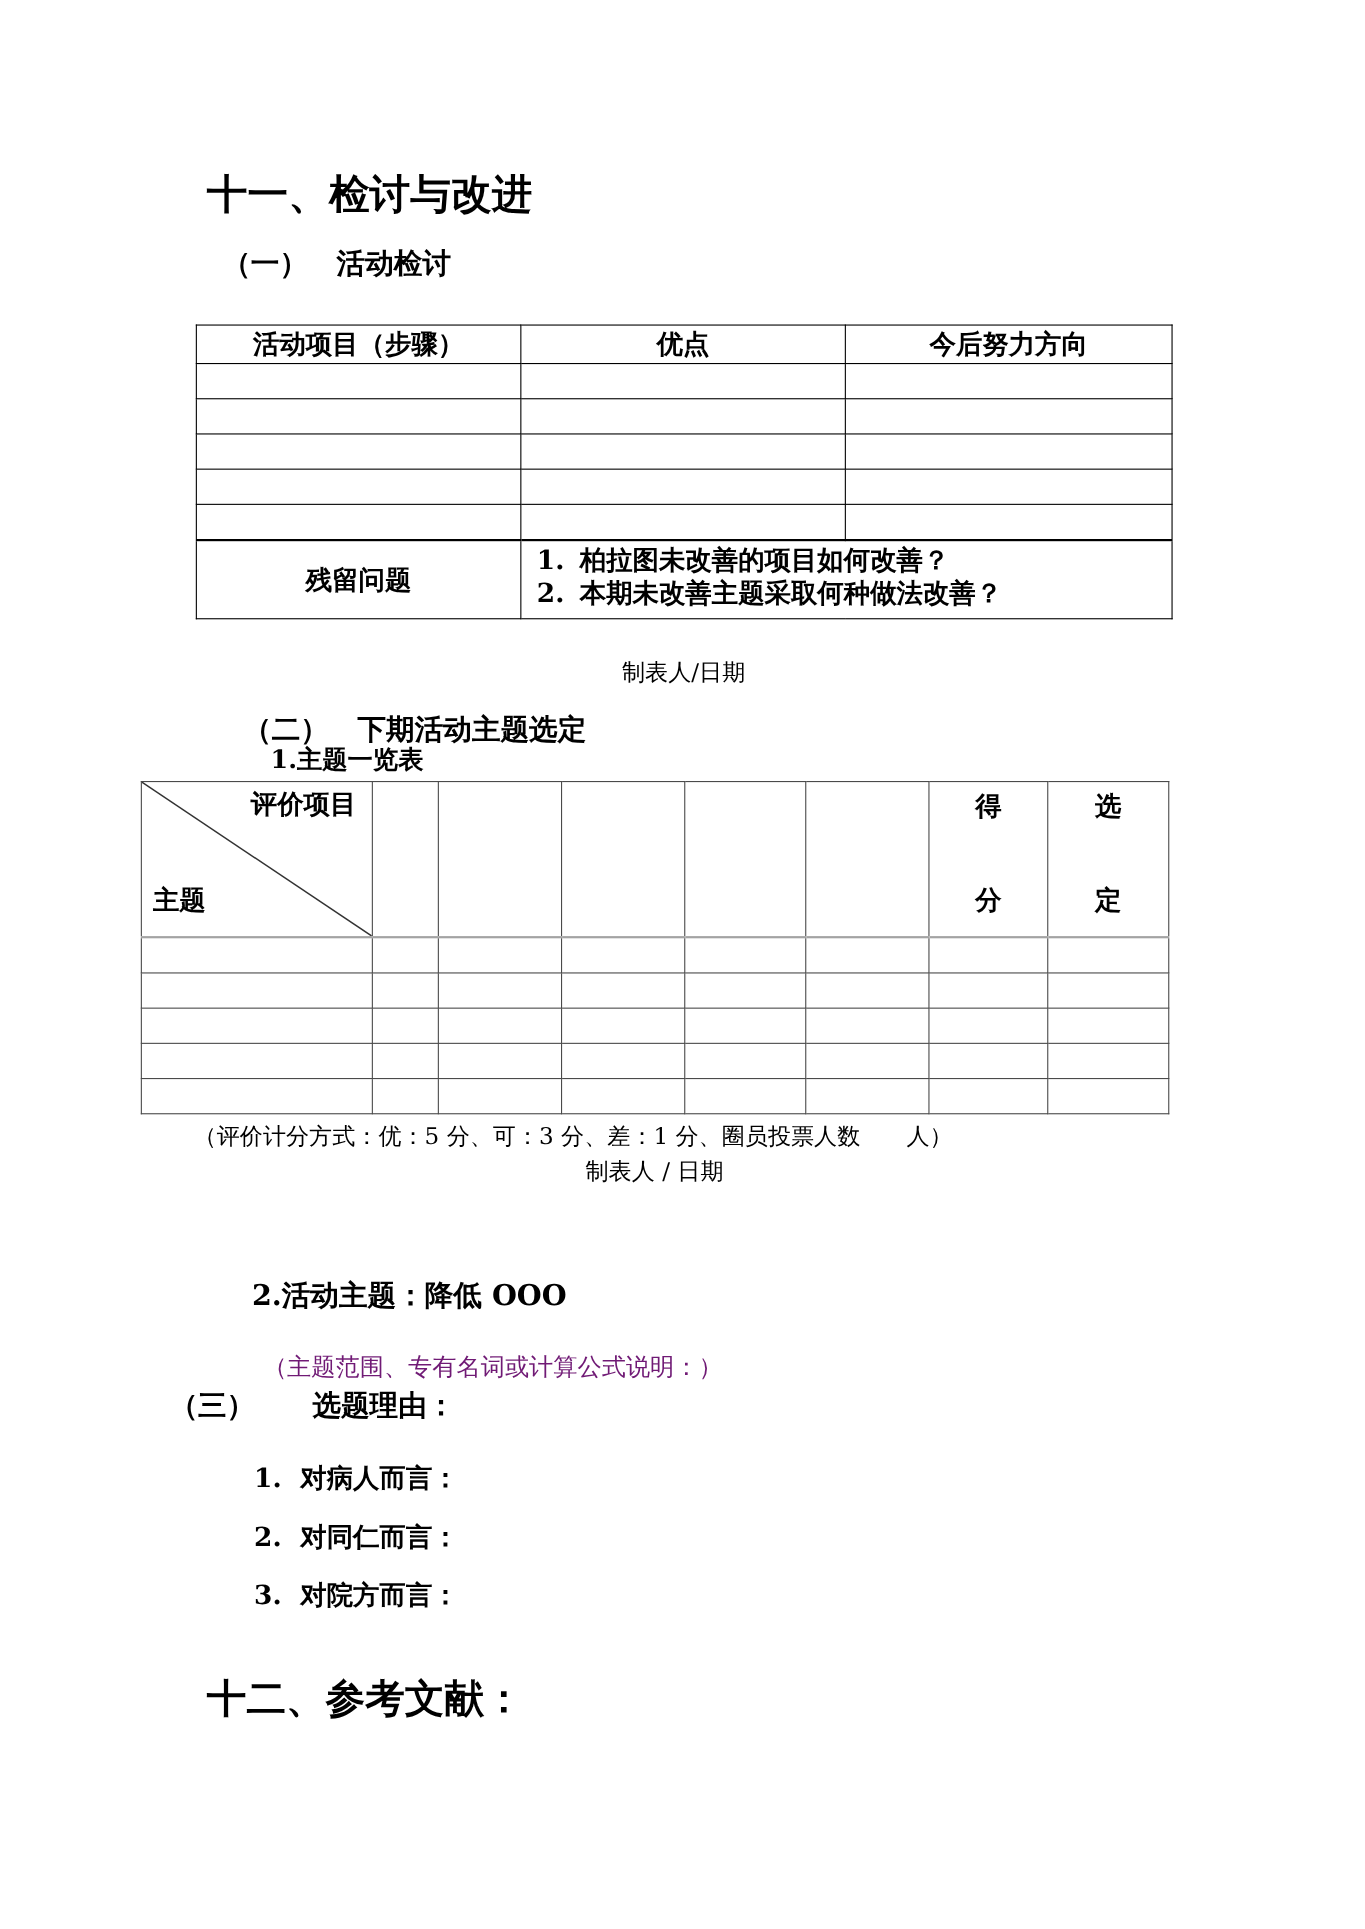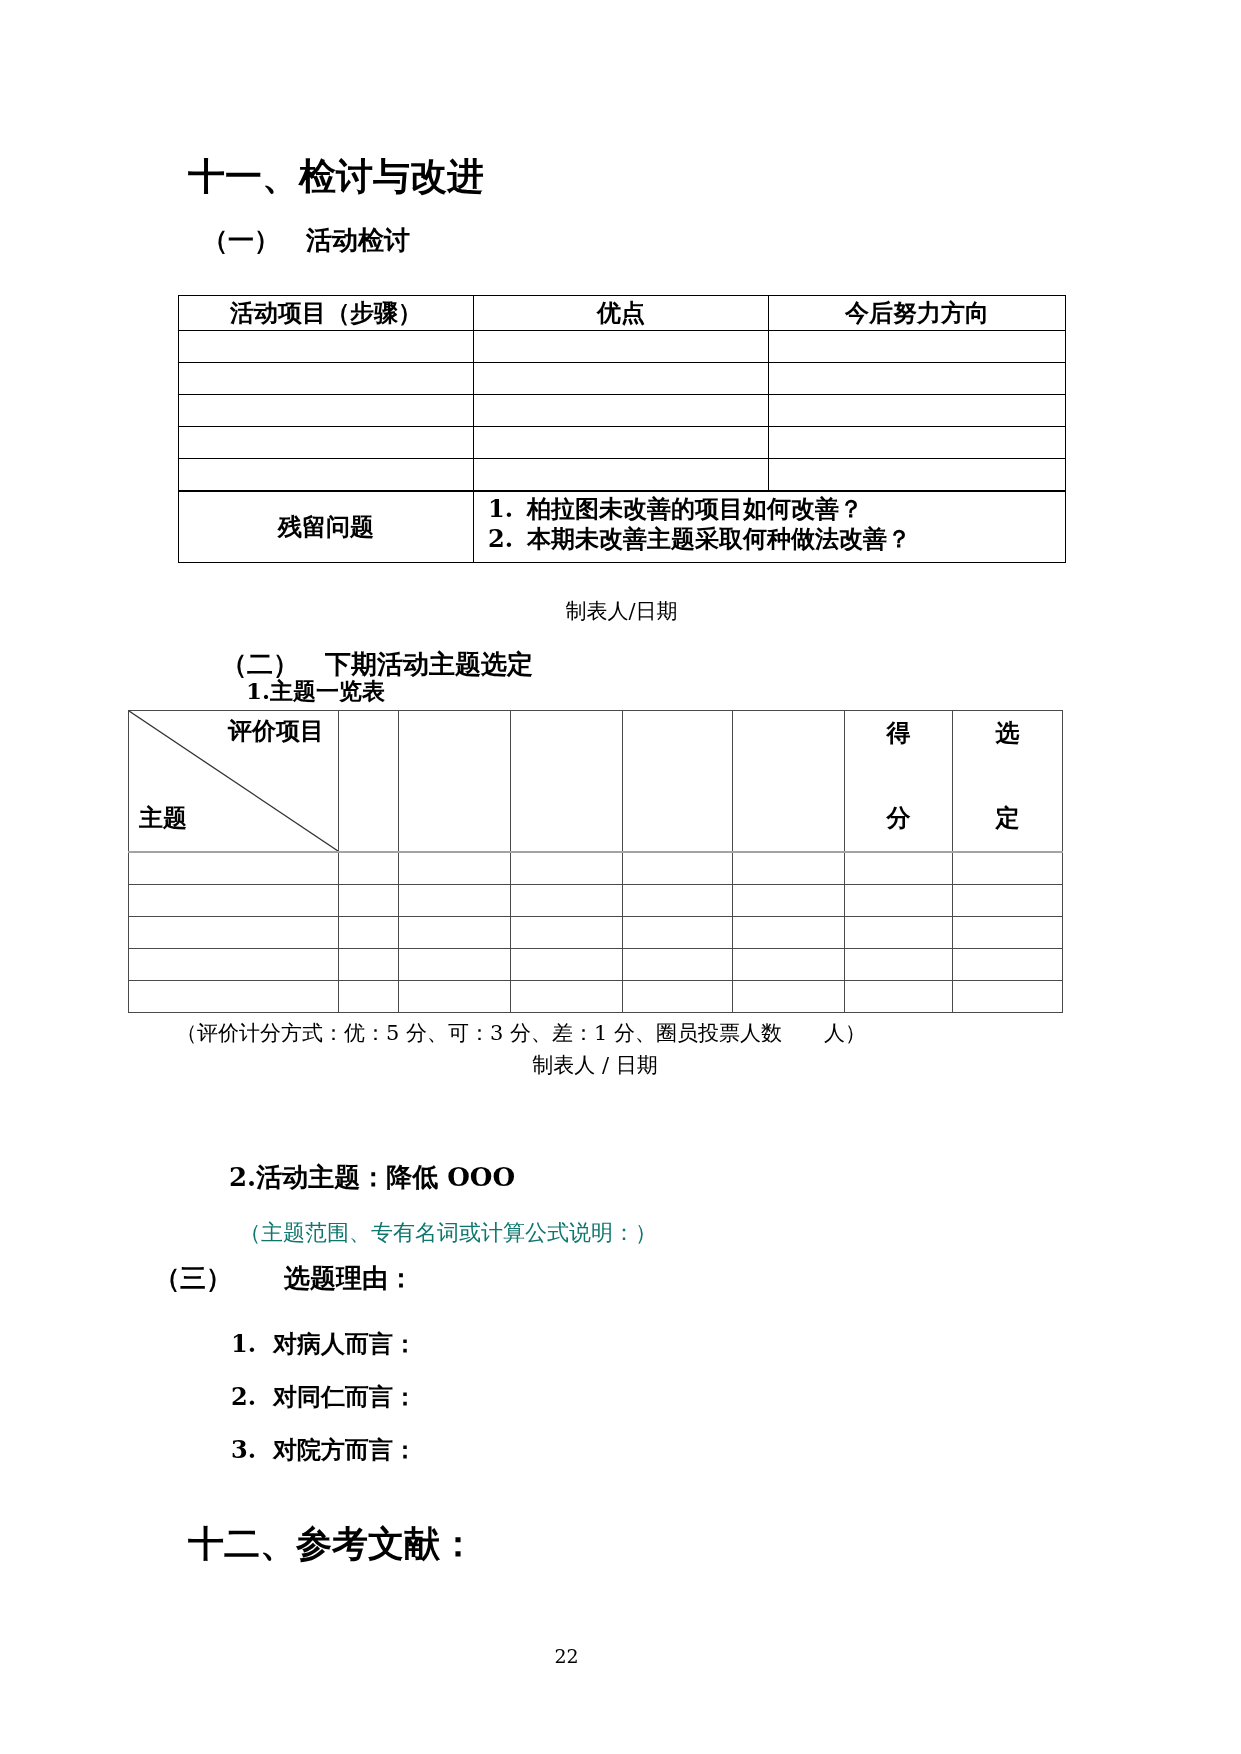--- a/index.html
+++ b/index.html
@@ -1,17 +1,17 @@
 <!DOCTYPE html>
 <html><head>
 <meta charset="utf-8">
 <style>
   html,body{margin:0;padding:0;background:#fff;}
   .page{position:relative;width:1097px;height:1754px;background:#fff;color:#000;
-        font-family:"DejaVu Serif", serif;overflow:hidden;padding-left:12px;}
+        font-family:"DejaVu Serif", serif;overflow:hidden;}
 
   .abs{position:absolute;}
 
   .sec-title{font-size:37px;font-weight:bold;line-height:1.3;white-space:nowrap;}
   .sub-title{font-size:26px;font-weight:bold;line-height:1.3;white-space:nowrap;}
   .cap-title{font-size:23px;font-weight:bold;line-height:1.3;white-space:nowrap;}
   .small-note{font-size:21px;line-height:1.3;white-space:nowrap;}
   .maker{font-size:21px;line-height:1.3;text-align:center;white-space:nowrap;}
 
   
@@ -35,21 +35,21 @@
   .diag-cell{position:relative;}
   .diag-cell svg{position:absolute;left:0;top:0;width:100%;height:100%;display:block;}
   .diag-top{position:absolute;top:6px;right:14px;}
   .diag-bottom{position:absolute;bottom:18px;left:10px;text-align:right;}
   .stack-cell{text-align:center;}
   .stack-cell .st{position:relative;display:flex;flex-direction:column;height:140px;
                   justify-content:space-between;align-items:center;
                   padding:8px 0 18px 0;box-sizing:border-box;}
 
   .topic-line{font-size:26px;font-weight:bold;white-space:nowrap;}
-  .topic-note{font-size:22px;color:#0f766e;white-space:nowrap;}
+  .topic-note{font-size:22px;color:#701a75;white-space:nowrap;margin-top:10px;}
   .reason{font-size:24px;font-weight:bold;white-space:nowrap;}
   .reason .rn{display:inline-block;min-width:26px;margin-right:16px;}
   .sec12{font-size:36px;font-weight:bold;white-space:nowrap;}
   .pagenum{width:100%;text-align:center;font-size:19px;}
 </style>
 </head>
 <body>
 
 <div class="page">
 
@@ -226,15 +226,14 @@
   </div>
   <div class="abs reason" style="left:231px;top:1381px;">
     <span class="rn">2.</span><span>对同仁而言：</span>
   </div>
   <div class="abs reason" style="left:231px;top:1434px;">
     <span class="rn">3.</span><span>对院方而言：</span>
   </div>
 
   <div class="abs sec12" style="left:188px;top:1520px;text-align:center;">十二、参考文献：</div>
 
-  <div class="abs pagenum" style="top:1645px;">22</div>
 
 </div>
 
 </body></html>

